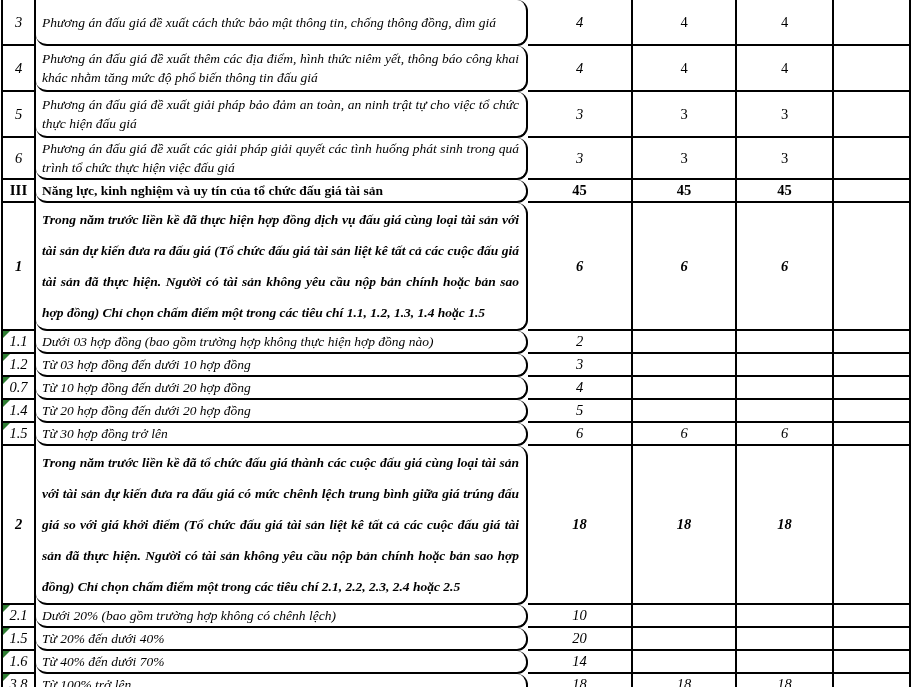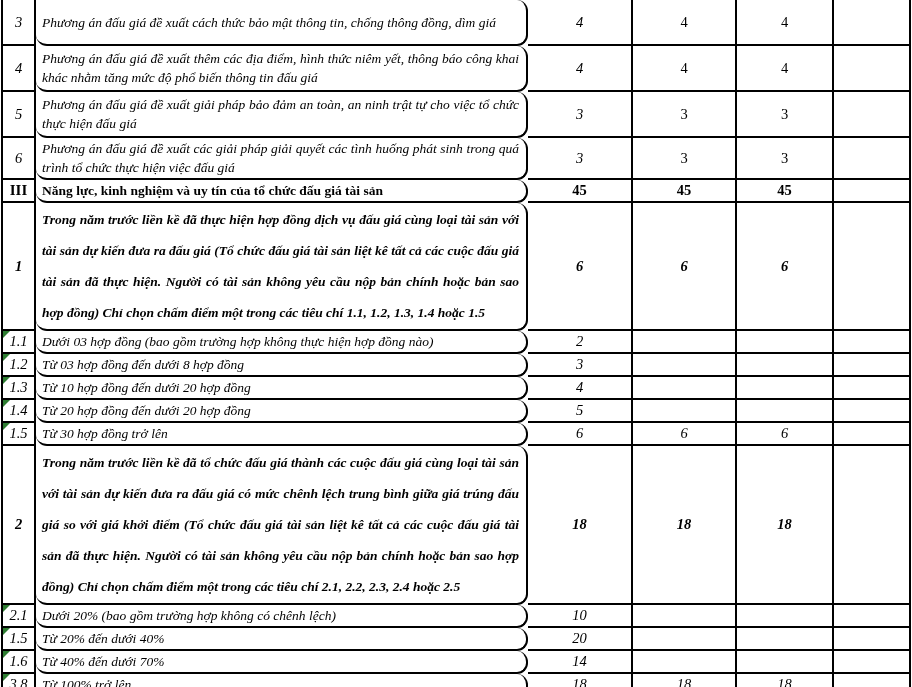--- a/index.html
+++ b/index.html
@@ -153,28 +153,28 @@
         <tr class="sub h23">
           <td class="no"><span>1.1</span><span class="corner-marker"></span></td>
           <td class="desc"><span>Dưới 03 hợp đồng (bao gồm trường hợp không thực hiện hợp đồng nào)</span></td>
           <td class="val v1"><span>2</span></td>
           <td class="val v2"><span></span></td>
           <td class="val v3"><span></span></td>
           <td class="val v4"><span></span></td>
         </tr>
         <tr class="sub h23">
           <td class="no"><span>1.2</span><span class="corner-marker"></span></td>
-          <td class="desc"><span>Từ 03 hợp đồng đến dưới 8 hợp đồng</span></td>
+          <td class="desc"><span>Từ 03 hợp đồng đến dưới 10 hợp đồng</span></td>
           <td class="val v1"><span>3</span></td>
           <td class="val v2"><span></span></td>
           <td class="val v3"><span></span></td>
           <td class="val v4"><span></span></td>
         </tr>
         <tr class="sub h23">
-          <td class="no"><span>1.3</span><span class="corner-marker"></span></td>
+          <td class="no"><span>0.7</span><span class="corner-marker"></span></td>
           <td class="desc"><span>Từ 10 hợp đồng đến dưới 20 hợp đồng</span></td>
           <td class="val v1"><span>4</span></td>
           <td class="val v2"><span></span></td>
           <td class="val v3"><span></span></td>
           <td class="val v4"><span></span></td>
         </tr>
         <tr class="sub h23">
           <td class="no"><span>1.4</span><span class="corner-marker"></span></td>
           <td class="desc"><span>Từ 20 hợp đồng đến dưới 20 hợp đồng</span></td>
           <td class="val v1"><span>5</span></td>

